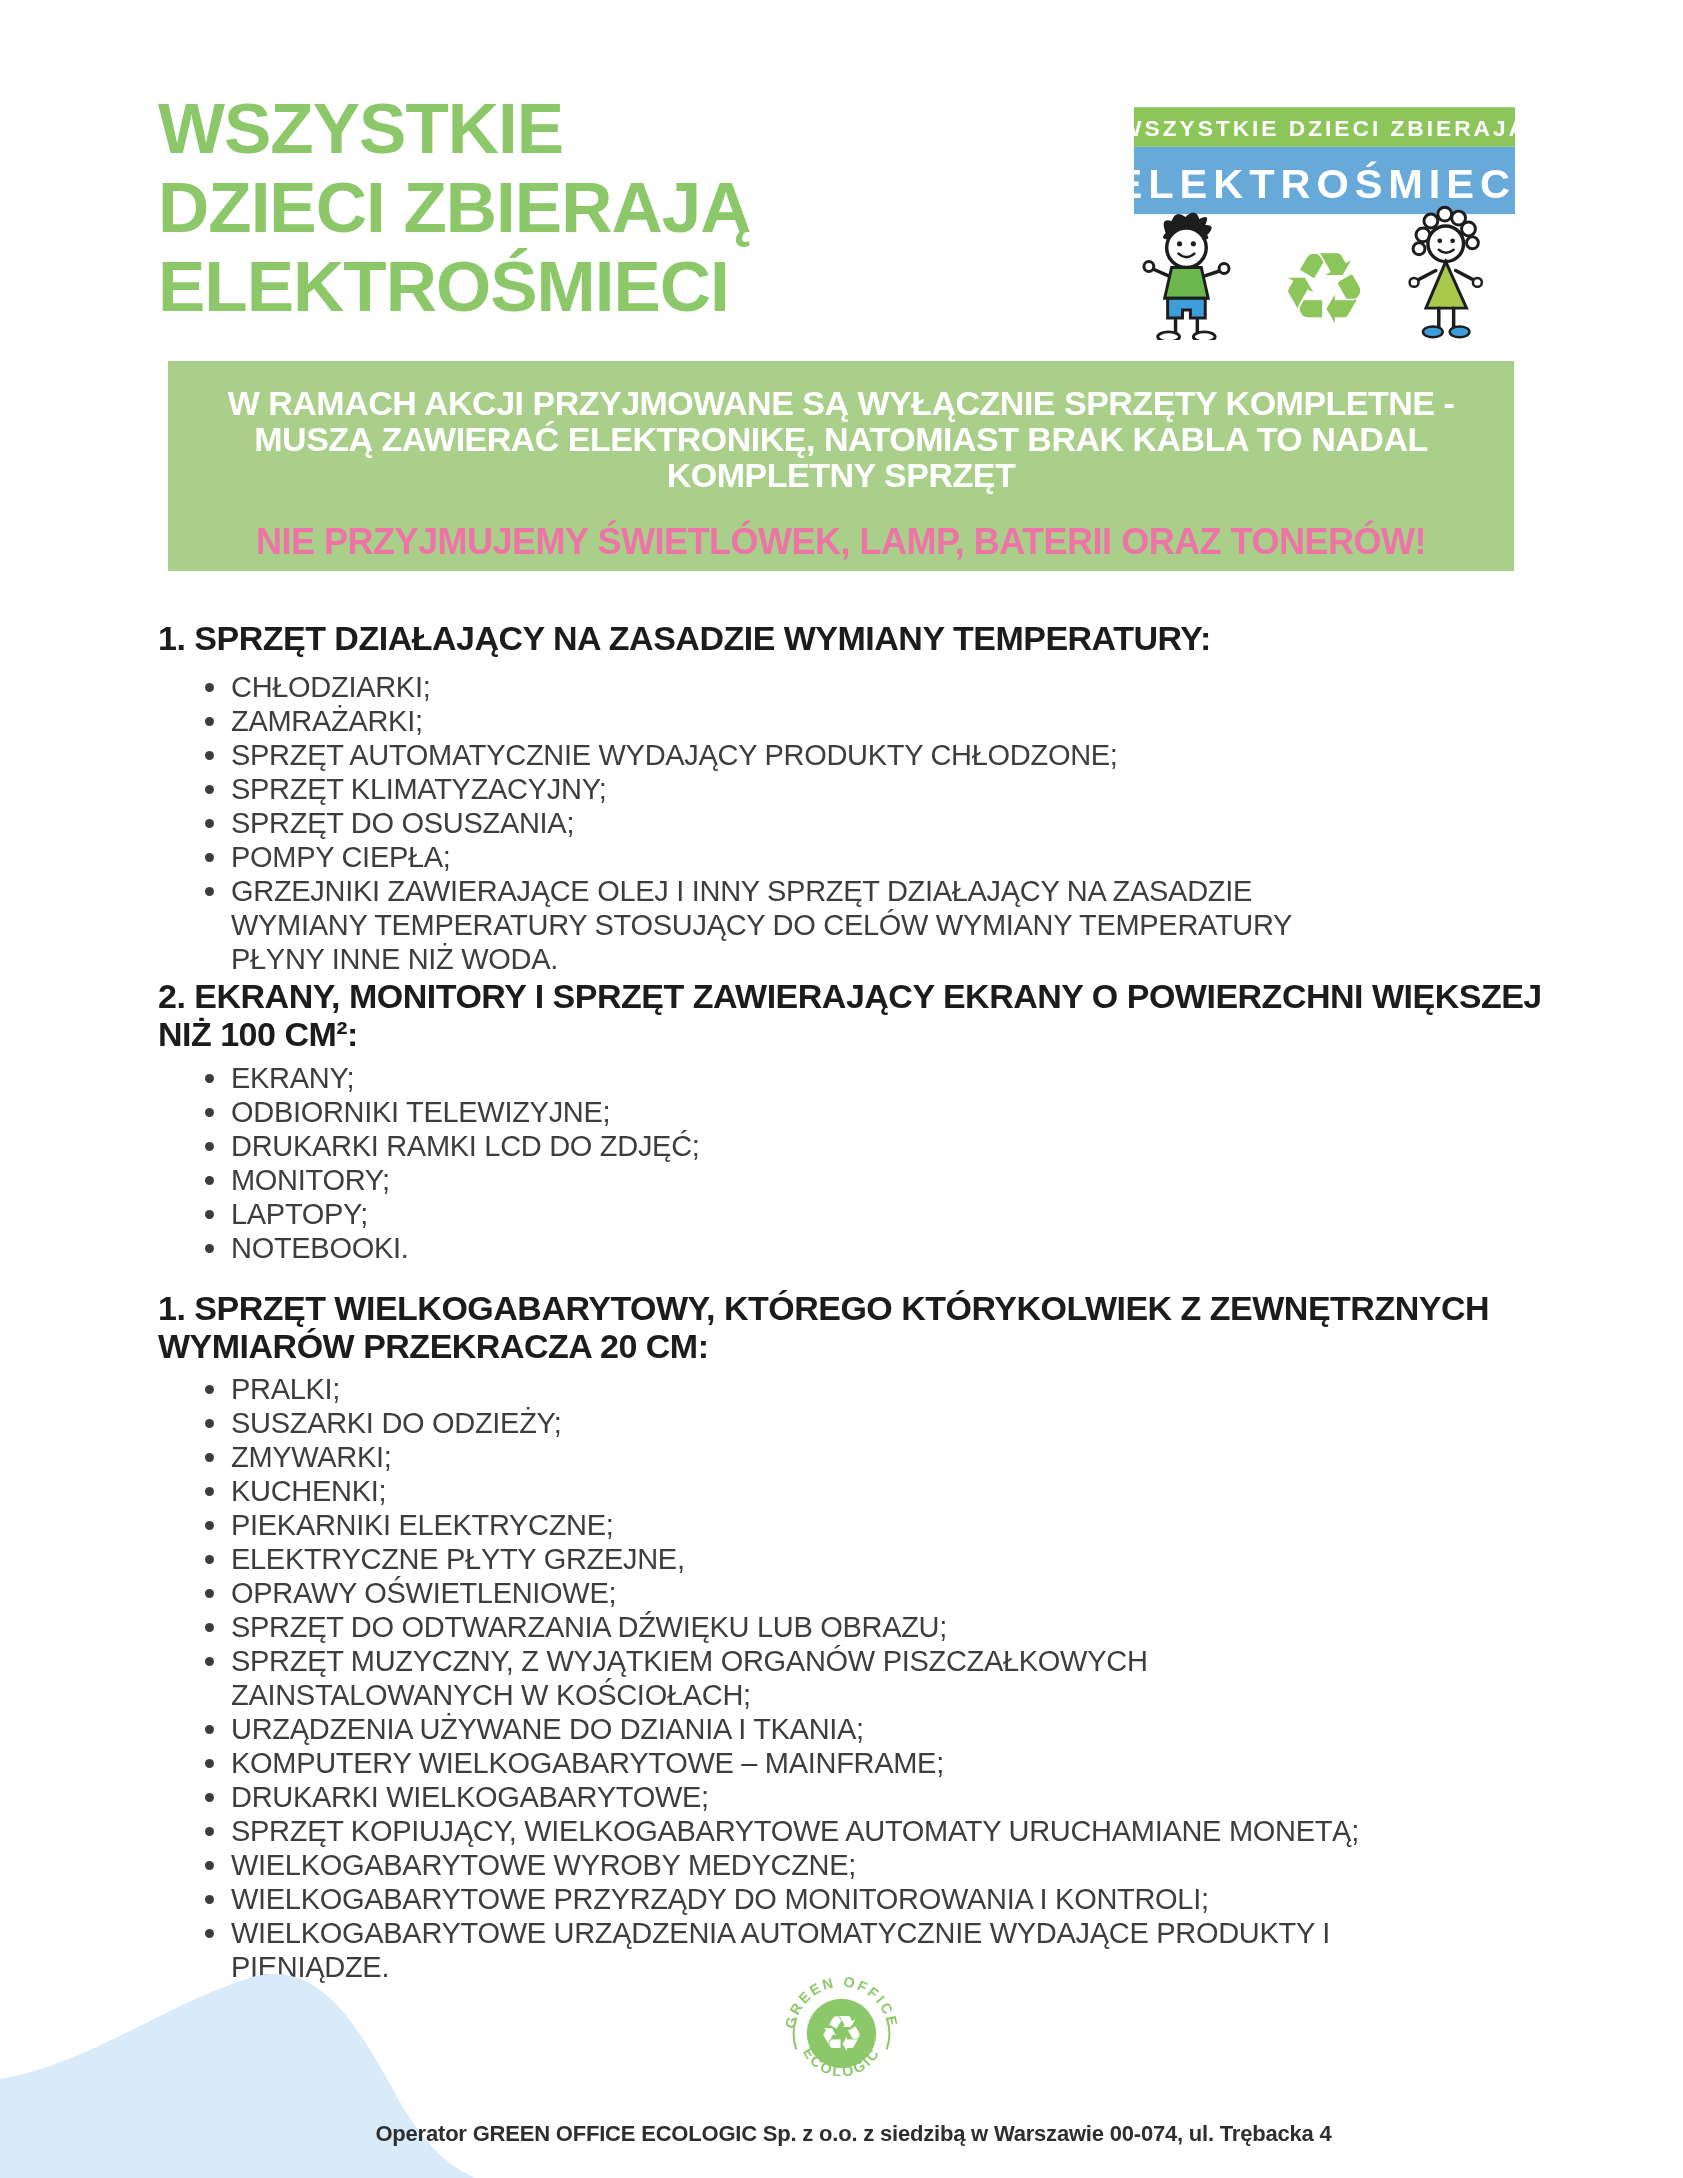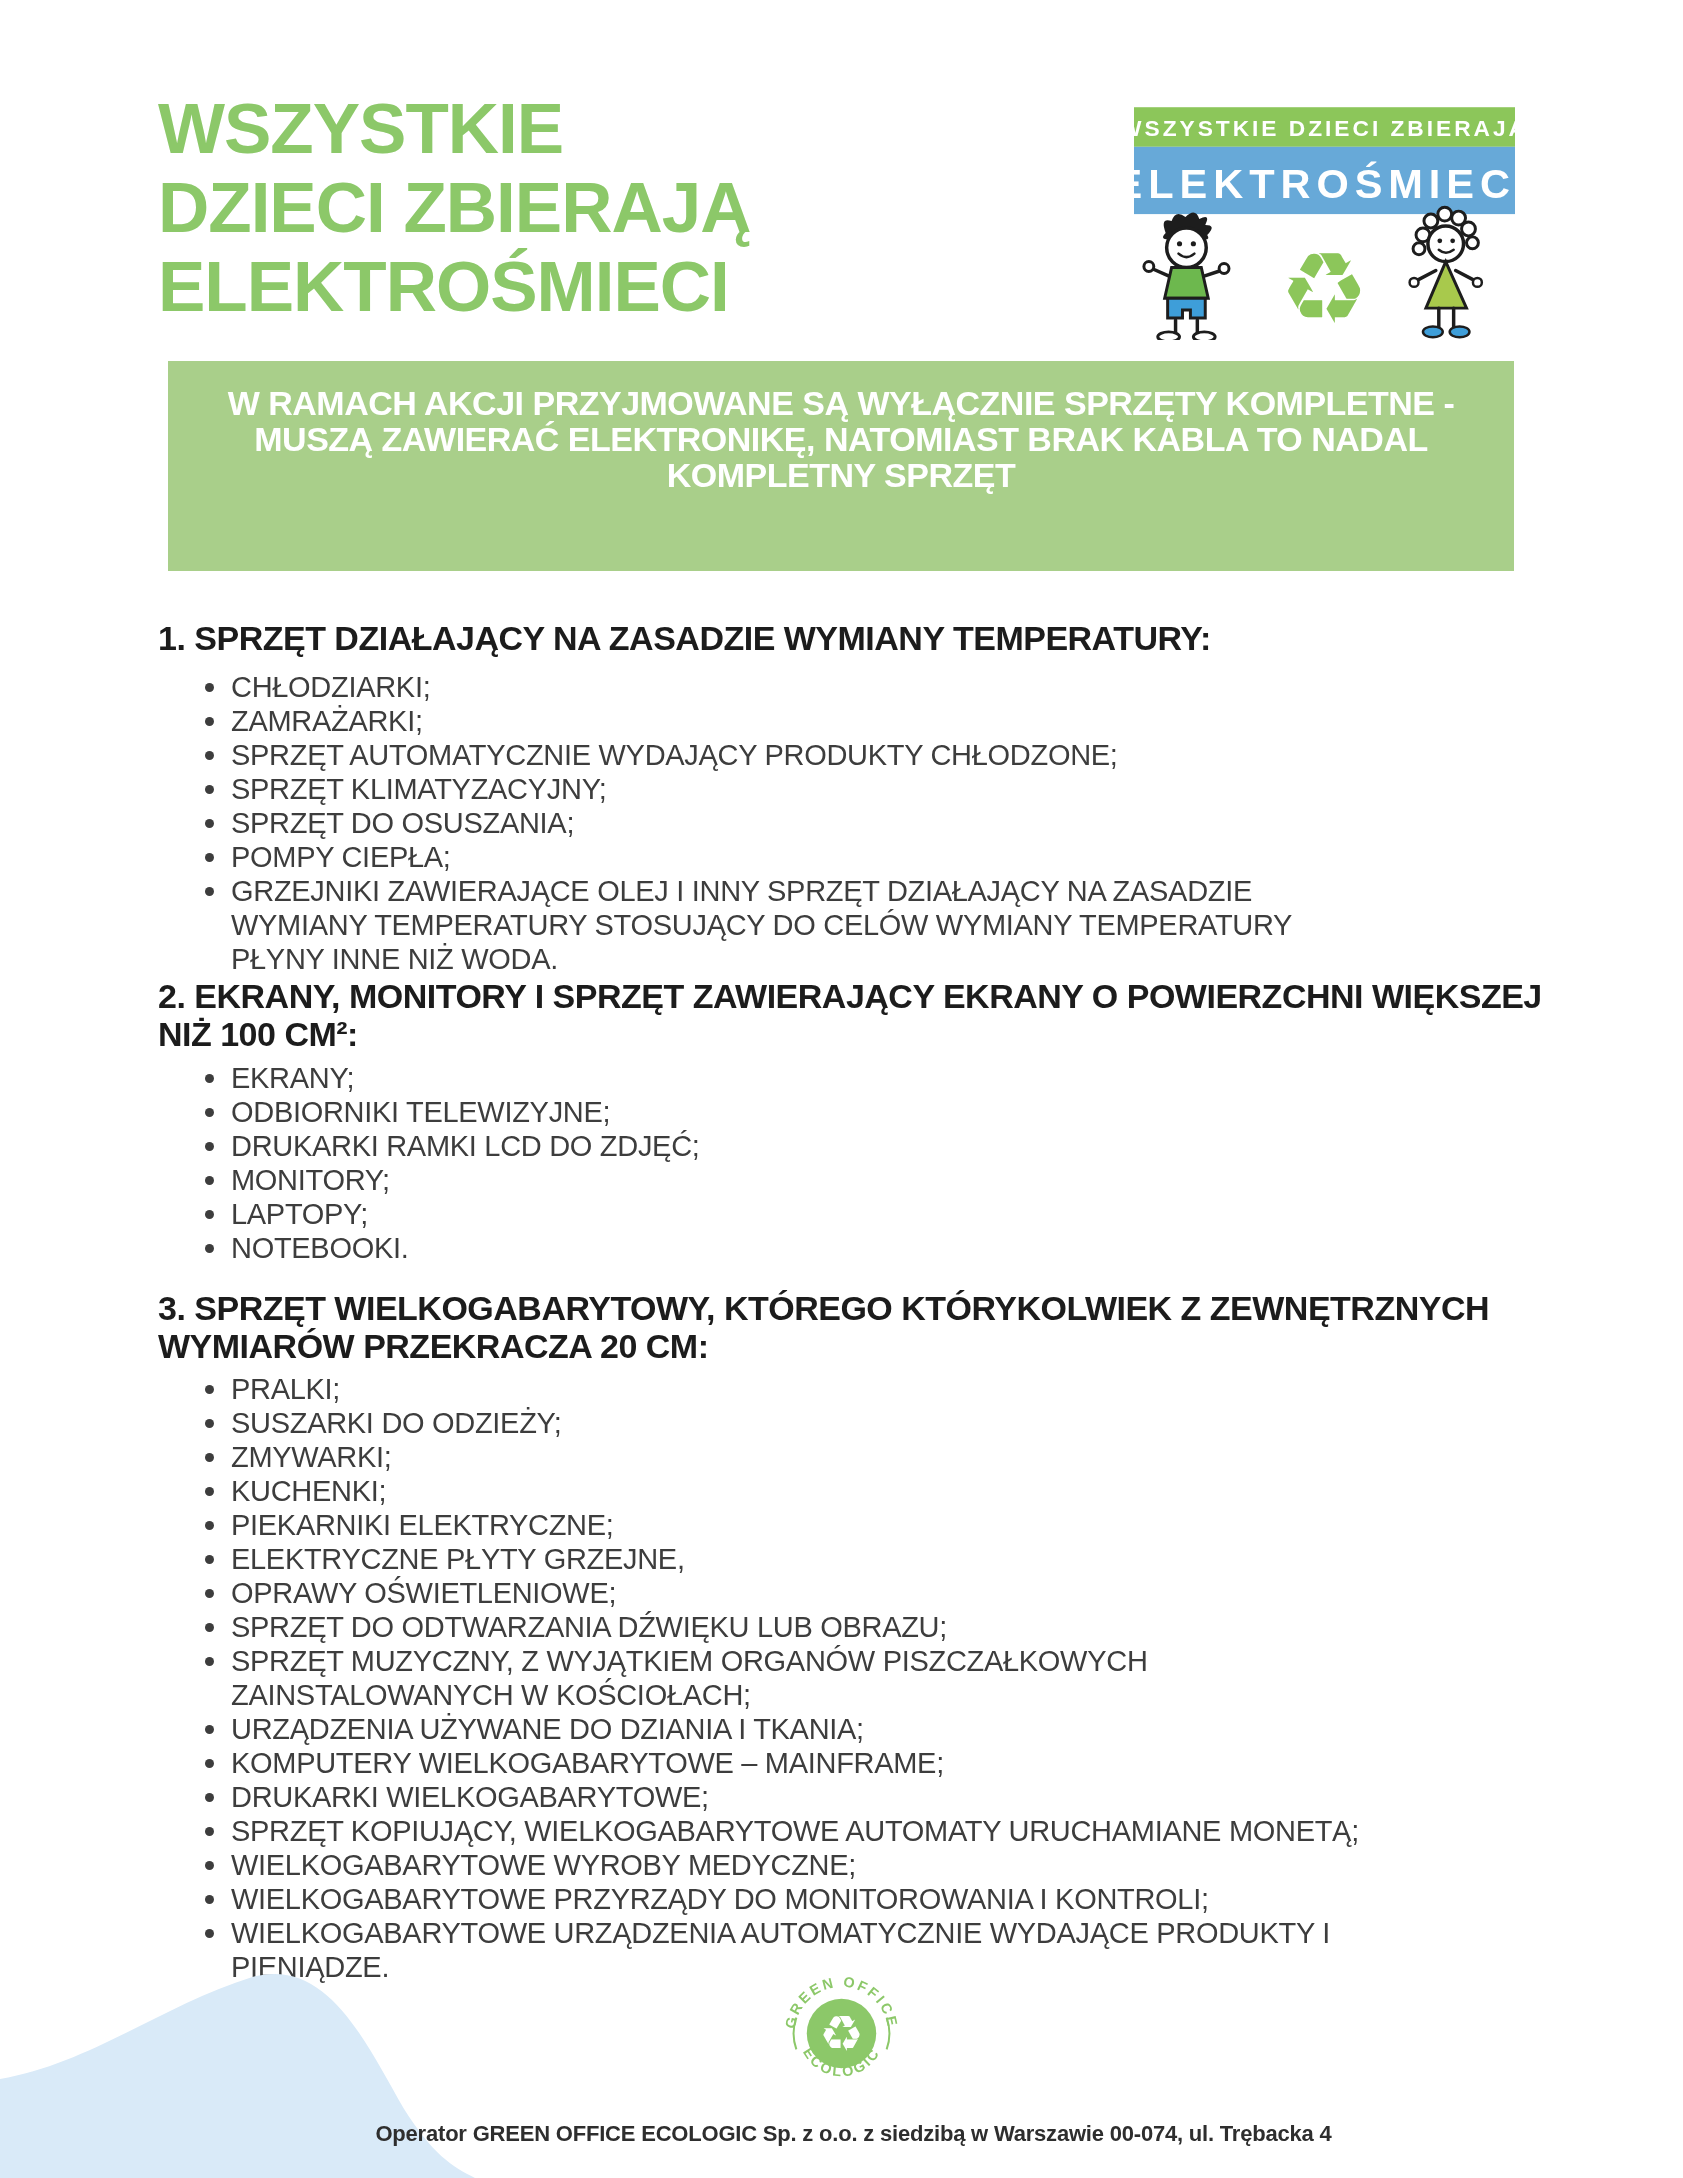--- a/index.html
+++ b/index.html
@@ -128,20 +128,21 @@
 
 <div id="banner">
   <div>
 
       <div class="banner-line">W RAMACH AKCJI PRZYJMOWANE SĄ WYŁĄCZNIE SPRZĘTY KOMPLETNE -</div>
 
       <div class="banner-line">MUSZĄ ZAWIERAĆ ELEKTRONIKĘ, NATOMIAST BRAK KABLA TO NADAL</div>
 
       <div class="banner-line">KOMPLETNY SPRZĘT</div>
     </div>
+  <div class="banner-warning">NIE PRZYJMUJEMY ŚWIETLÓWEK, LAMP, BATERII ORAZ TONERÓW!</div>
 </div>
 
 <div class="section" id="section-1">
   <div class="heading">
 
   <div class="h-line">1. SPRZĘT DZIAŁAJĄCY NA ZASADZIE WYMIANY TEMPERATURY:</div>
     </div>
   <ul class="bullets">
 
   <li>CHŁODZIARKI;</li>
@@ -167,21 +168,21 @@
       <li>DRUKARKI RAMKI LCD DO ZDJĘĆ;</li>
       <li>MONITORY;</li>
       <li>LAPTOPY;</li>
       <li>NOTEBOOKI.</li>
     </ul>
 </div>
 
 <div class="section" id="section-3">
   <div class="heading">
 
-  <div class="h-line">3. SPRZĘT WIELKOGABARYTOWY, KTÓREGO KTÓRYKOLWIEK Z ZEWNĘTRZNYCH</div>
+  <div class="h-line">1. SPRZĘT WIELKOGABARYTOWY, KTÓREGO KTÓRYKOLWIEK Z ZEWNĘTRZNYCH</div>
       <div class="h-line">WYMIARÓW PRZEKRACZA 20 CM:</div>
     </div>
   <ul class="bullets">
 
   <li>PRALKI;</li>
       <li>SUSZARKI DO ODZIEŻY;</li>
       <li>ZMYWARKI;</li>
       <li>KUCHENKI;</li>
       <li>PIEKARNIKI ELEKTRYCZNE;</li>
       <li>ELEKTRYCZNE PŁYTY GRZEJNE,</li>

